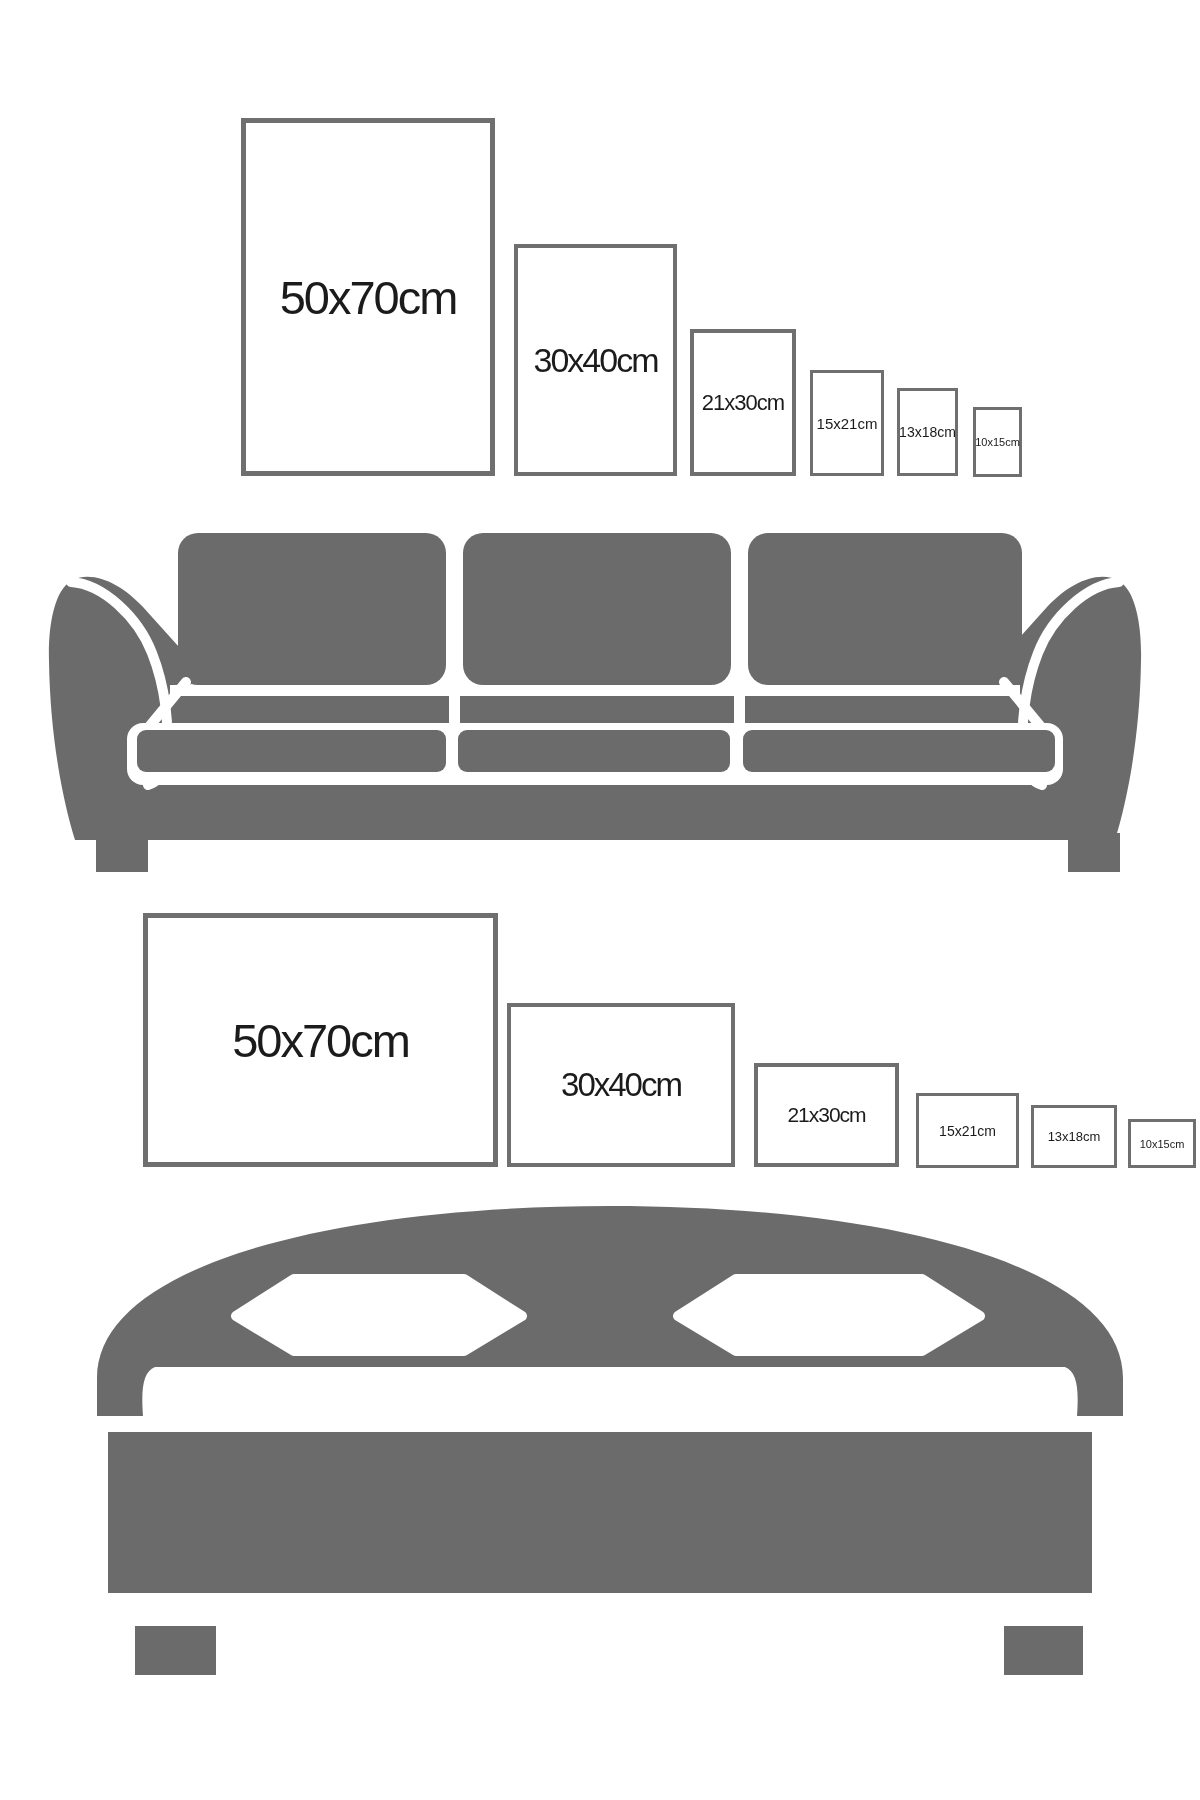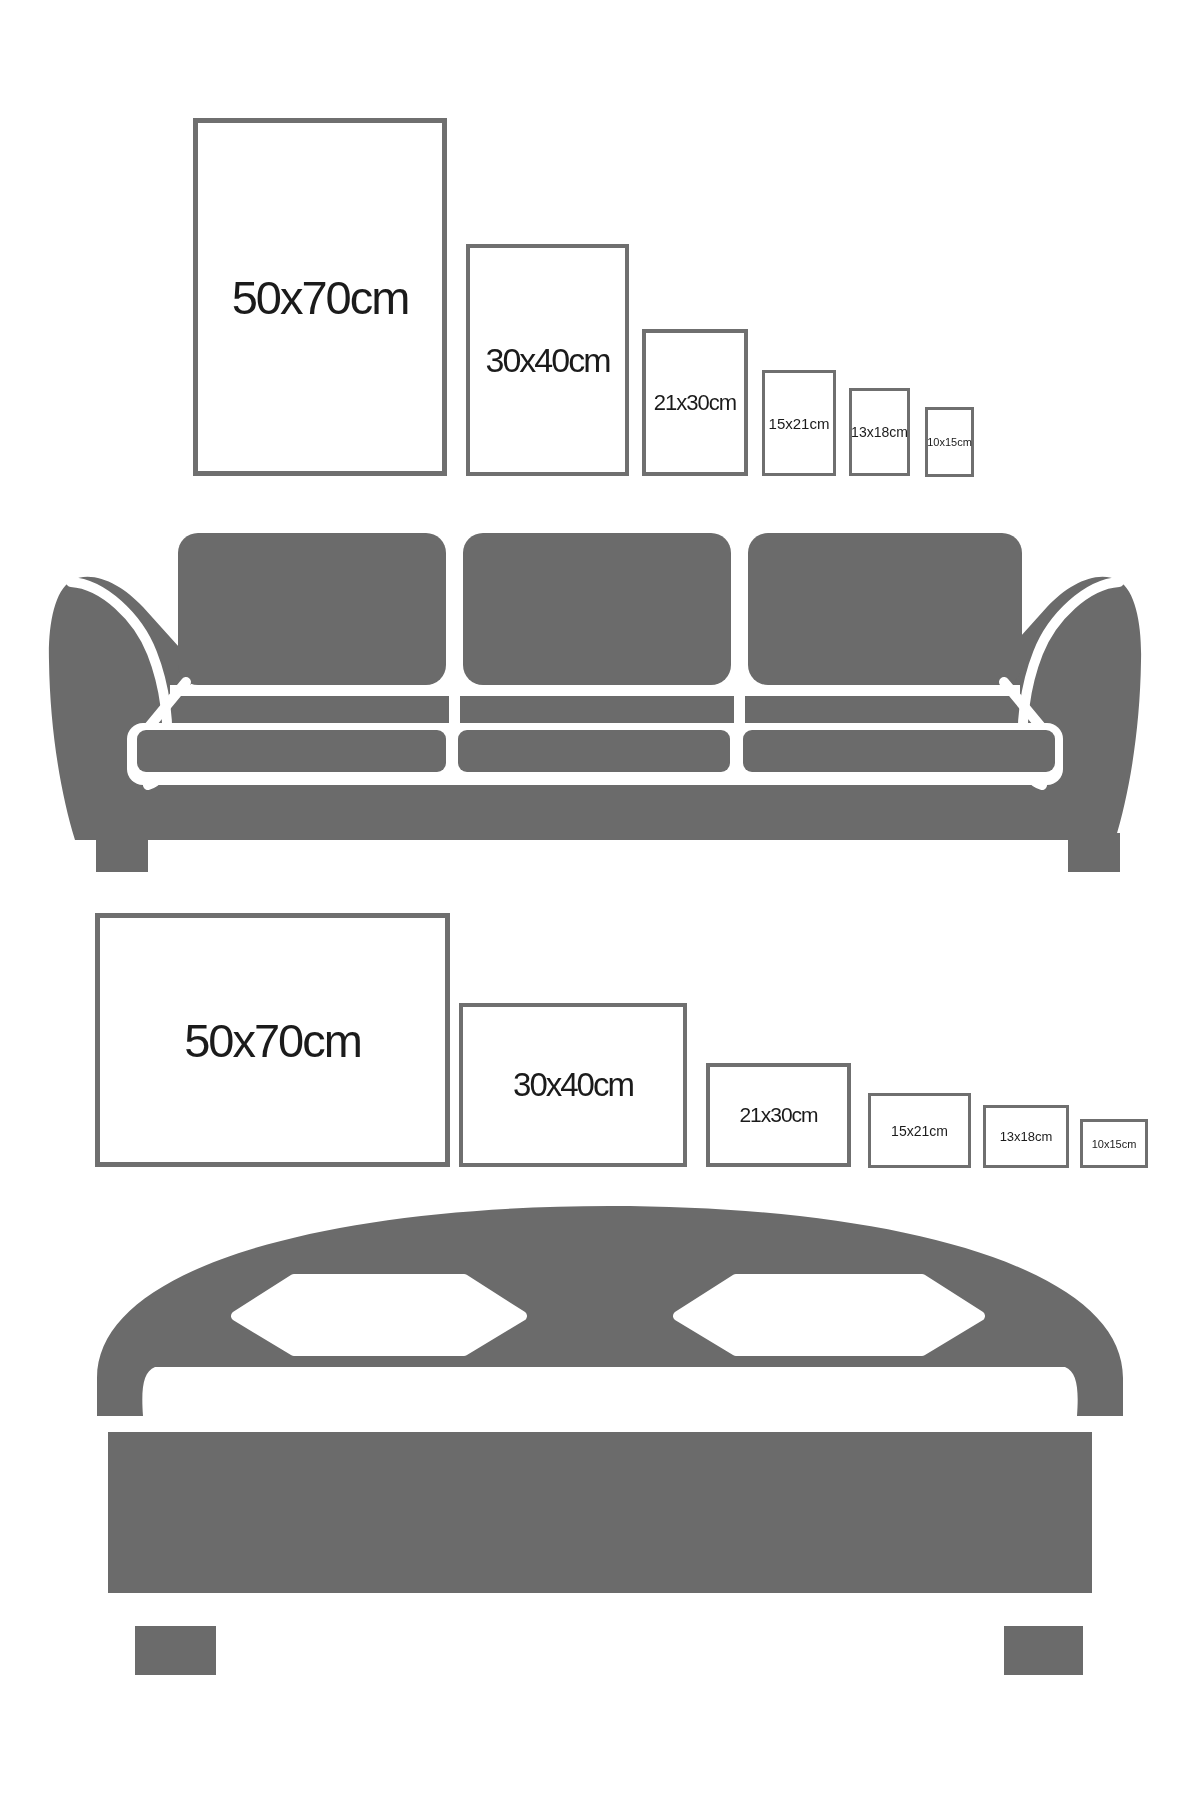--- a/index.html
+++ b/index.html
@@ -11,20 +11,21 @@
     overflow:hidden;
   }
   .frame {
     position:absolute;
     box-sizing:border-box;
     background:#ffffff;
     border:3px solid #6f6f6f;
     display:flex;
     align-items:center;
     justify-content:center;
+    margin-left:48px;
   }
   .frame span {
     color:#1b1b1b;
     letter-spacing:-1px;
     white-space:nowrap;
   }
   
   .ft0 { left:193px; top:118px; width:254px; height:358px; border-width:5px; }
   .ft0 span { font-size:47px; letter-spacing:-2px; }
   .ft1 { left:466px; top:244px; width:163px; height:232px; border-width:4px; }

